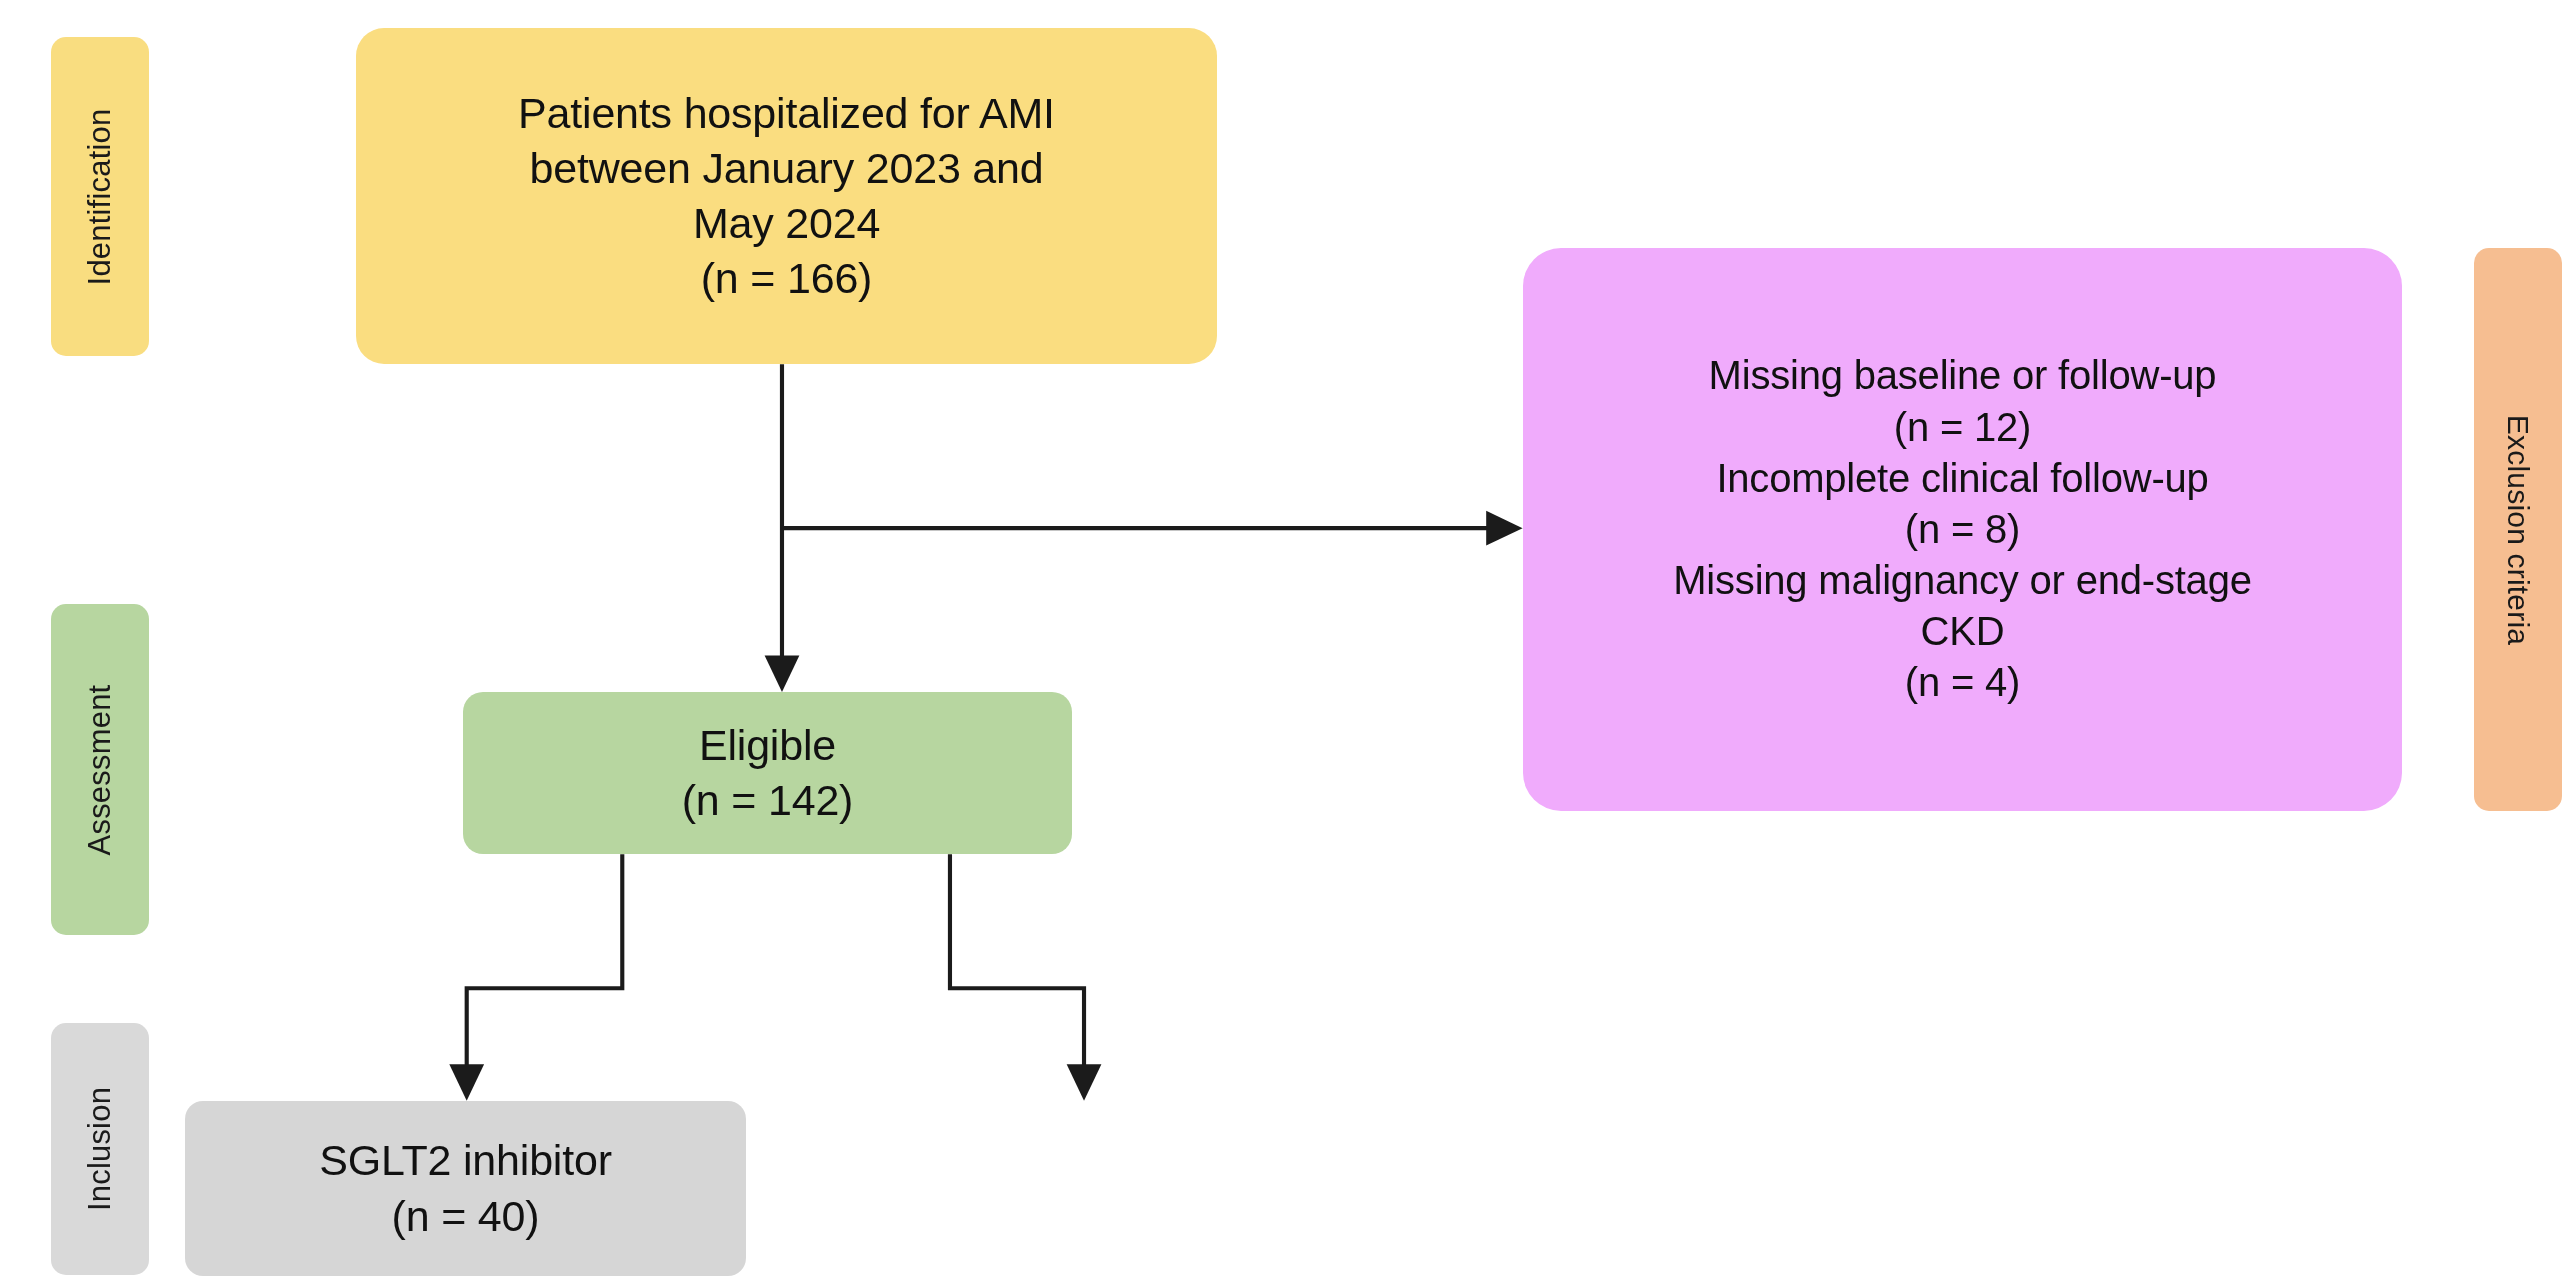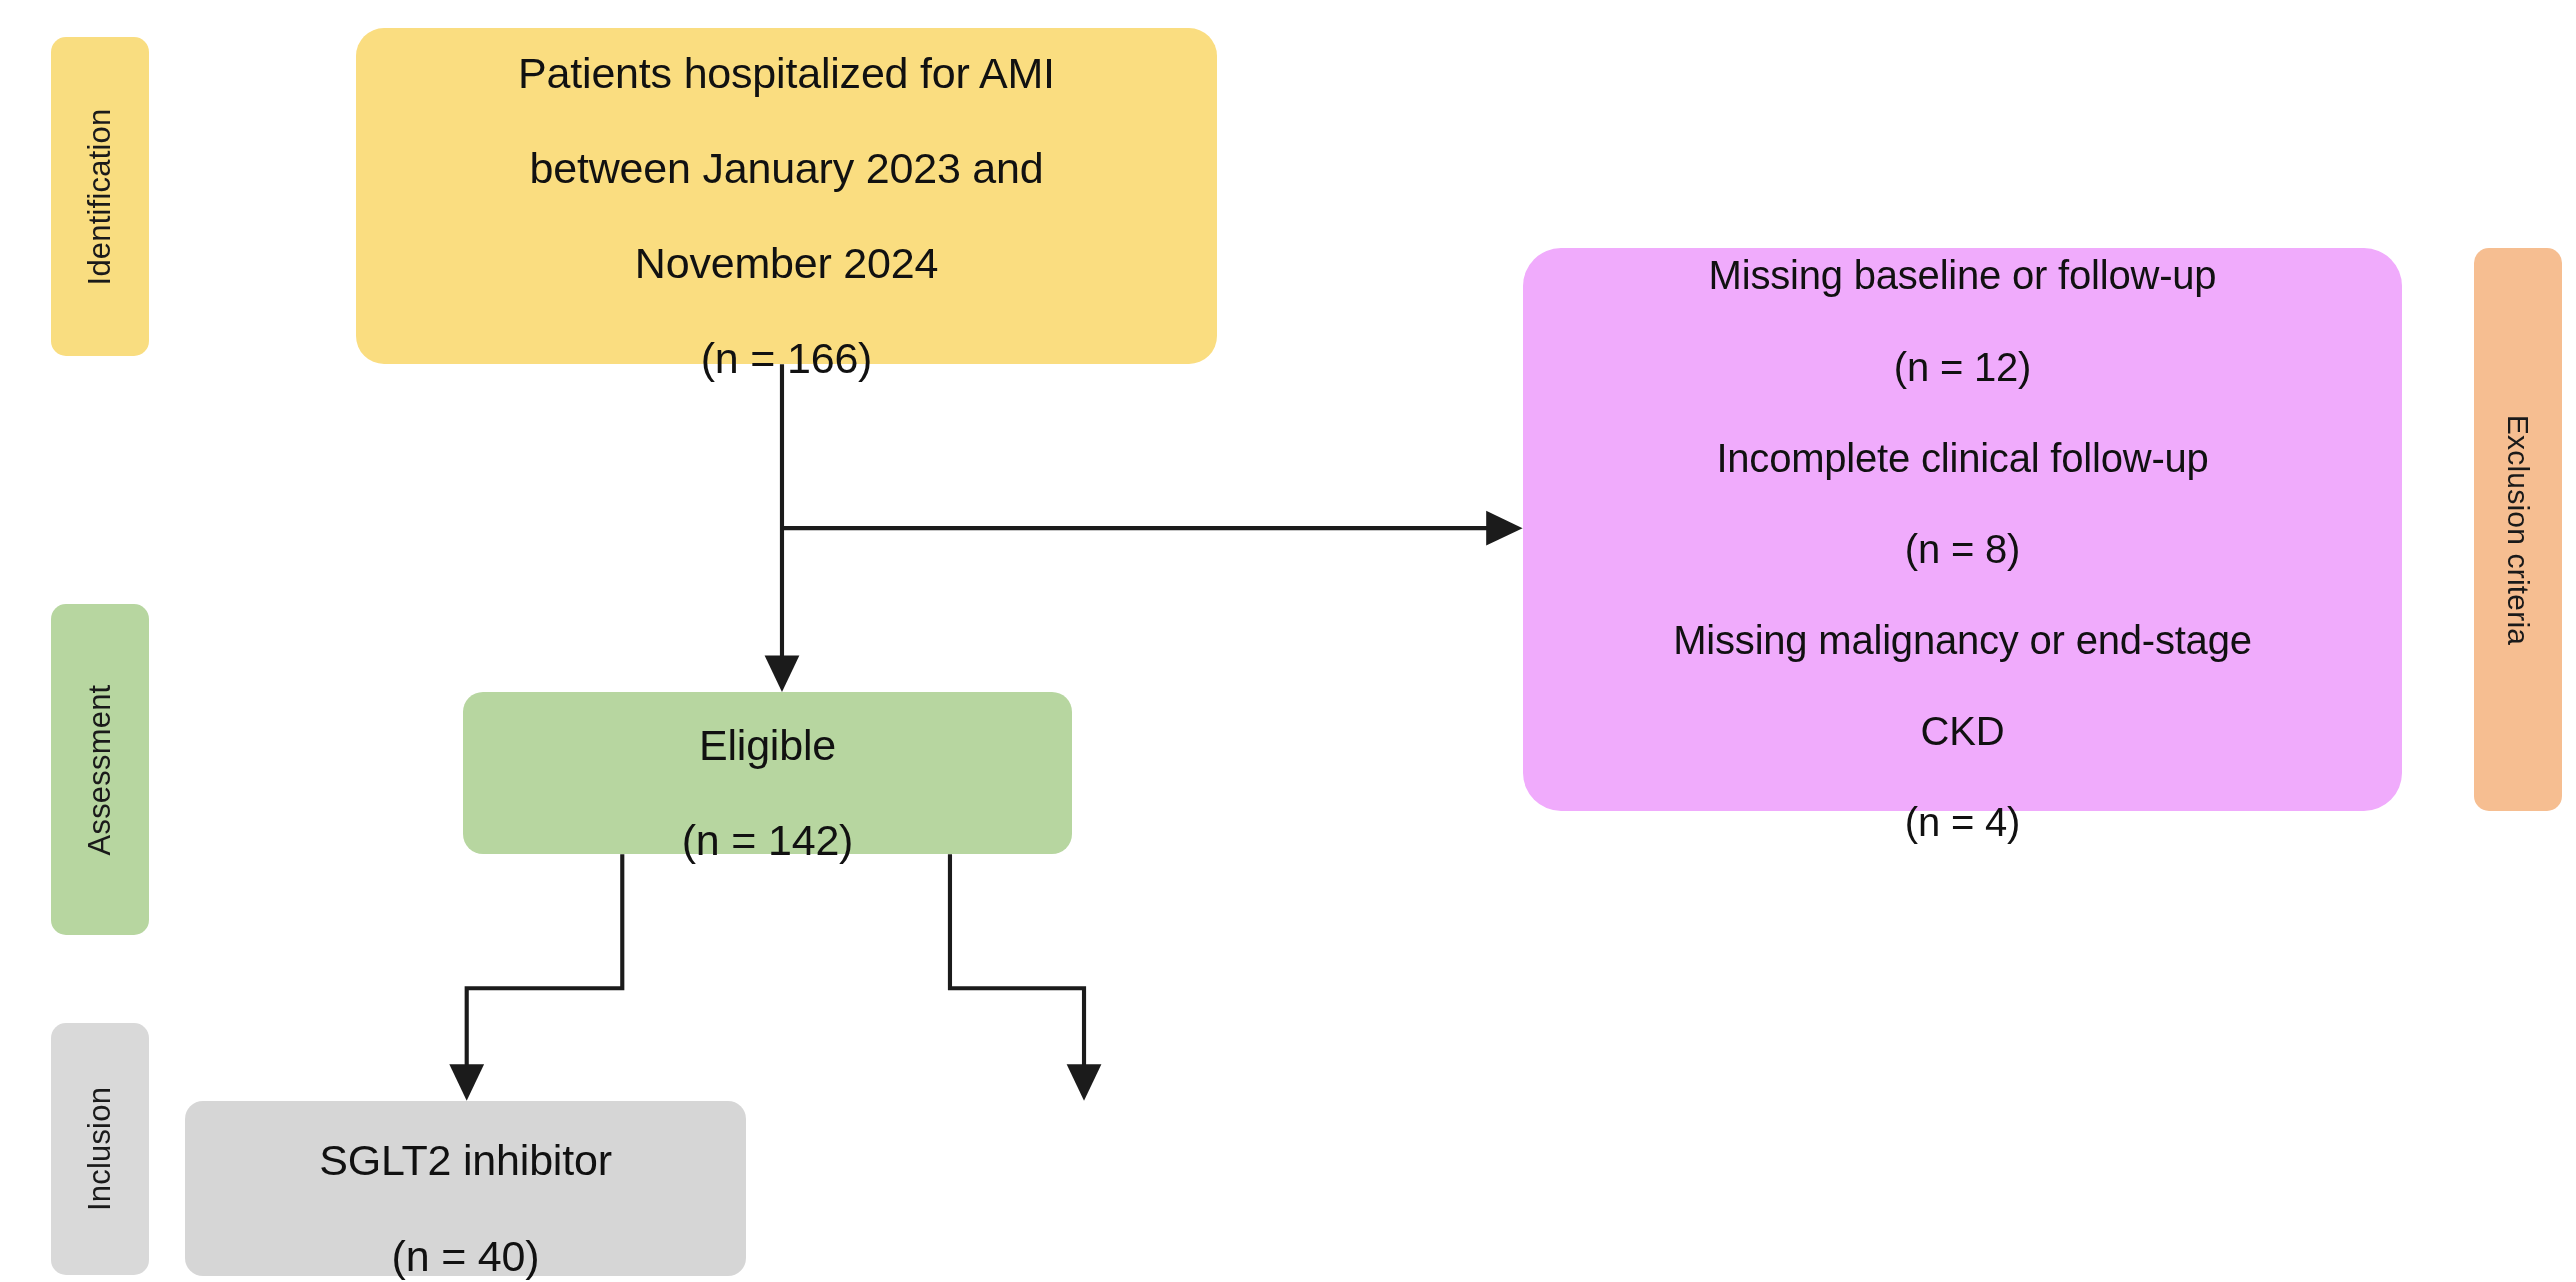--- a/index.html
+++ b/index.html
@@ -26,21 +26,21 @@
     display: flex;
     flex-direction: column;
     align-items: center;
     justify-content: center;
     text-align: center;
     color: #111111;
     line-height: 1.28;
     letter-spacing: -0.2px;
     padding: 5px 11.6px;
   }
-  .node .line { display: block; white-space: nowrap; margin-top: 40px; }
+  .node .line { display: block; white-space: nowrap; }
 
   
   .stage-tab {
     position: absolute;
     box-sizing: border-box;
     display: flex;
     align-items: center;
     justify-content: center;
     border-radius: 15px;
     color: #1a1a1a;
@@ -137,21 +137,21 @@
     <span class="tab-label">Inclusion</span>
   </div>
 
   <div class="stage-tab tab-down" id="tab-exclusion">
     <span class="tab-label">Exclusion criteria</span>
   </div>
 
   <div class="node" id="box-identification">
     <span class="line">Patients hospitalized for AMI</span>
     <span class="line">between January 2023 and</span>
-    <span class="line">November 2024</span>
+    <span class="line">May 2024</span>
     <span class="line">(n = 166)</span>
   </div>
 
   <div class="node" id="box-exclusion">
     <span class="line">Missing baseline or follow-up</span>
     <span class="line">(n = 12)</span>
     <span class="line">Incomplete clinical follow-up</span>
     <span class="line">(n = 8)</span>
     <span class="line">Missing malignancy or end-stage</span>
     <span class="line">CKD</span>

